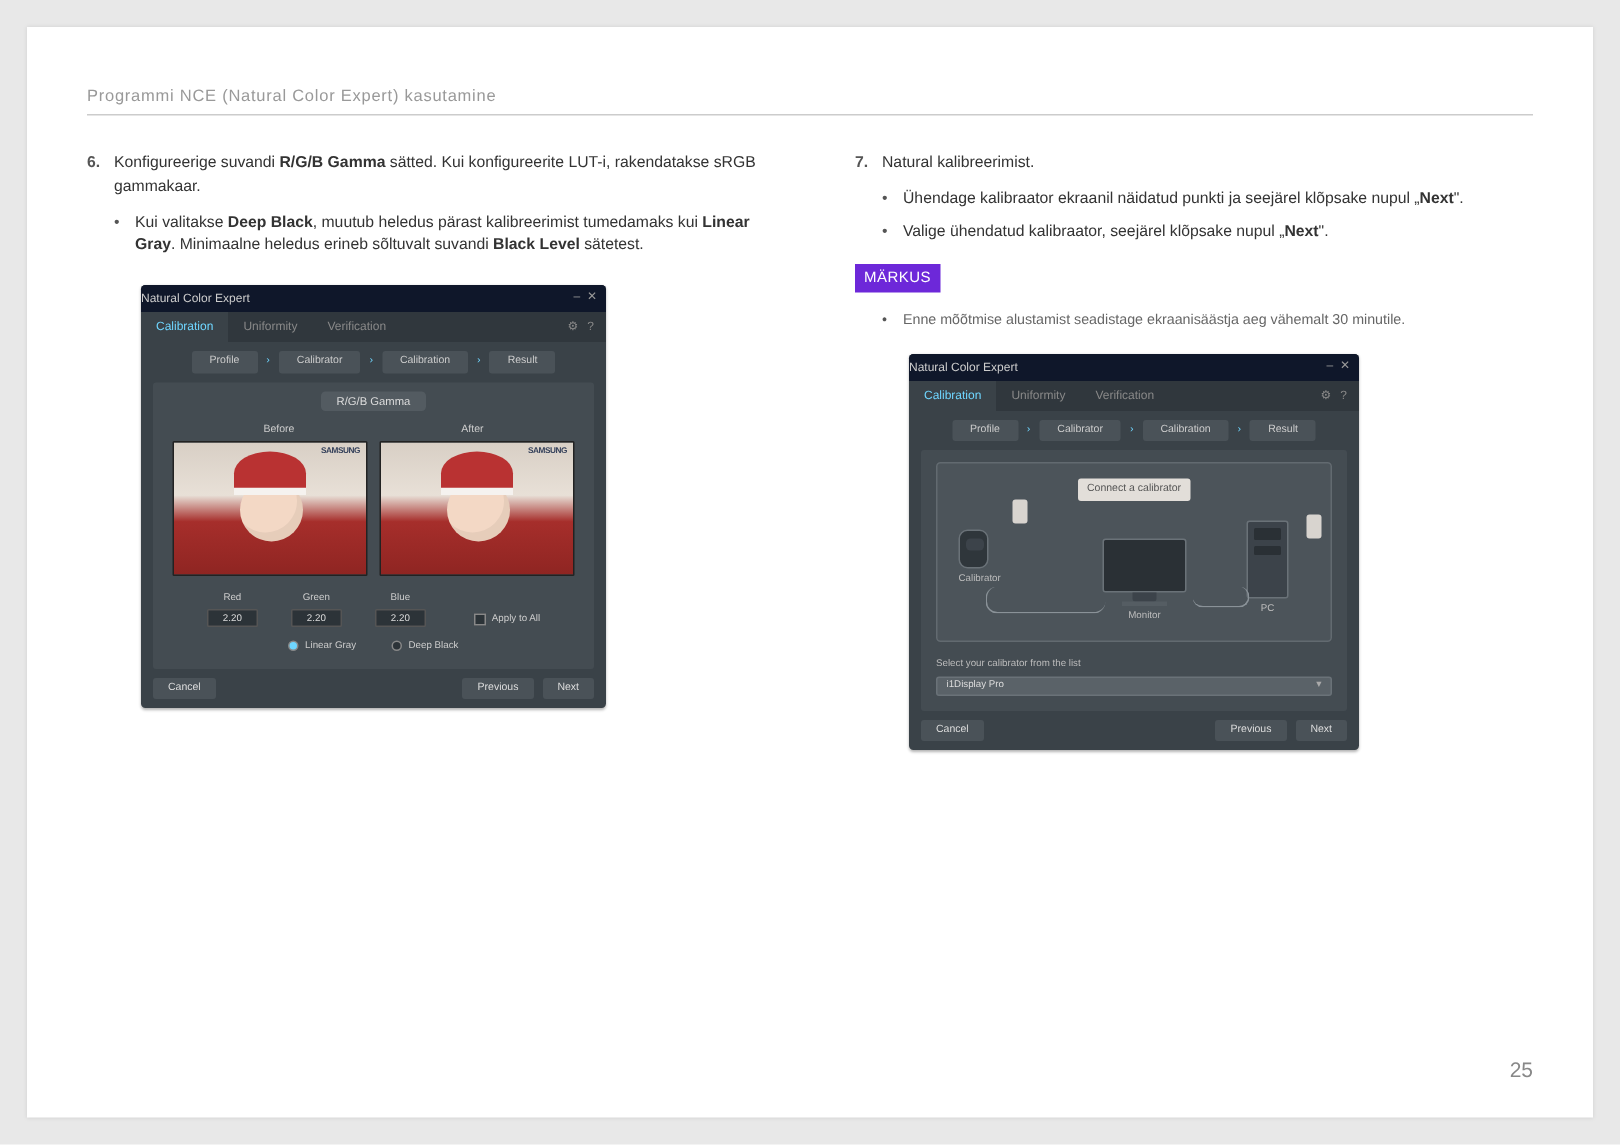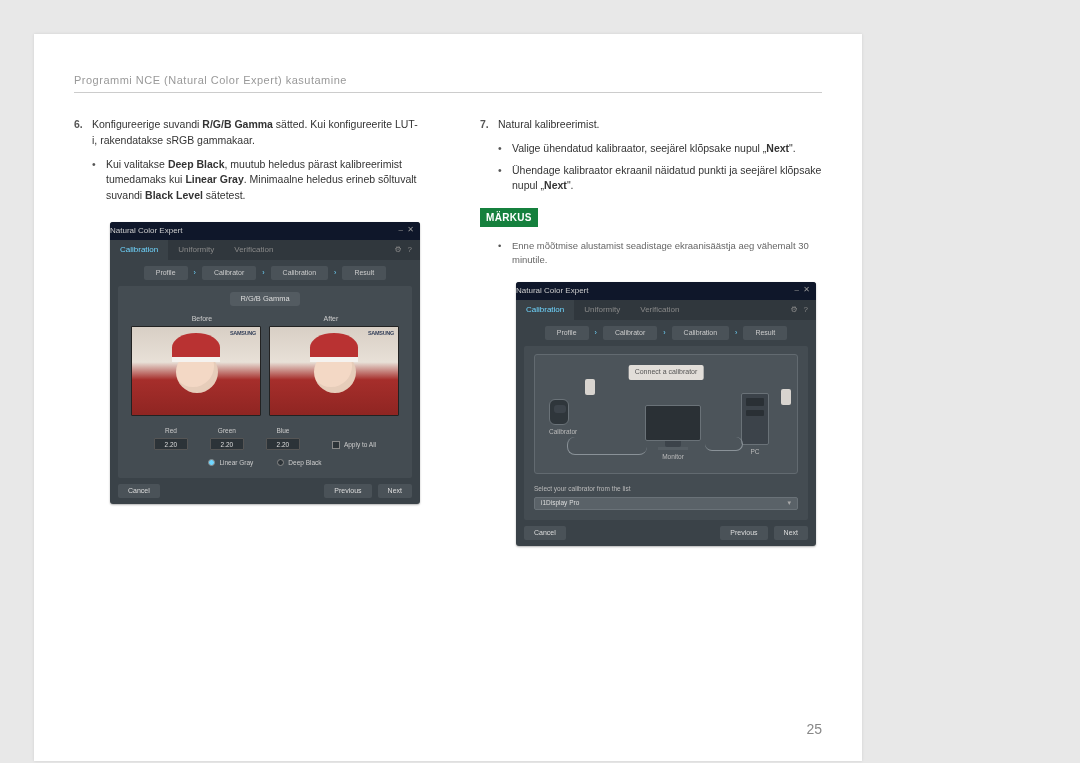--- a/index.html
+++ b/index.html
@@ -6,22 +6,22 @@
   body {
     font-family: Arial, Helvetica, sans-serif;
     background: #e8e8e8;
     width: 1080px;
     height: 763px;
     overflow: hidden;
     position: relative;
   }
   .page {
     background: #ffffff;
-    margin: 34px;
-    width: 828px;
+    margin: 18px;
+    width: 1044px;
     height: 727px;
     position: relative;
     padding: 40px 40px 40px 40px;
     box-shadow: 0 0 3px rgba(0,0,0,0.1);
   }
   .header-title {
     font-size: 11px;
     color: #999;
     letter-spacing: 0.5px;
     margin-bottom: 6px;
@@ -42,24 +42,24 @@
     line-height: 1.5;
   }
   .num-item { display: flex; margin-bottom: 4px; }
   .num-item .num { min-width: 18px; font-weight: bold; color:#555; }
   .num-item .txt { flex:1; }
   .bullets { margin-left: 18px; margin-top: 8px; }
   .bullet { display: flex; margin-bottom: 6px; }
   .bullet::before { content: "•"; min-width: 14px; color:#555; }
   .markus-badge {
     display: inline-block;
-    background: #15803d;
+    background: #6d28d9;
     color: #fff;
     font-size: 10px;
-    font-weight: bold;
+    font-weight: normal;
     padding: 2px 6px;
     margin-top: 8px;
     margin-bottom: 4px;
     letter-spacing: 0.3px;
   }
   .note-list .bullet { font-size: 9.5px; color: #666; }
   strong { font-weight: bold; color:#333; }
   .page-num {
     position: absolute;
     bottom: 24px;
@@ -326,24 +326,24 @@
       </div>
     </div>
 
     <div class="col">
       <div class="num-item">
         <div class="num">7.</div>
         <div class="txt">Natural kalibreerimist.</div>
       </div>
       <div class="bullets">
         <div class="bullet">
+          <div><span>Ühendage kalibraator ekraanil näidatud punkti ja seejärel klõpsake nupul „</span><strong>Next</strong><span>".</span></div>
+        </div>
+        <div class="bullet">
           <div><span>Valige ühendatud kalibraator, seejärel klõpsake nupul „</span><strong>Next</strong><span>".</span></div>
-        </div>
-        <div class="bullet">
-          <div><span>Ühendage kalibraator ekraanil näidatud punkti ja seejärel klõpsake nupul „</span><strong>Next</strong><span>".</span></div>
         </div>
       </div>
 
       <div class="markus-badge">MÄRKUS</div>
       <div class="bullets note-list">
         <div class="bullet">
           <div>Enne mõõtmise alustamist seadistage ekraanisäästja aeg vähemalt 30 minutile.</div>
         </div>
       </div>
 

